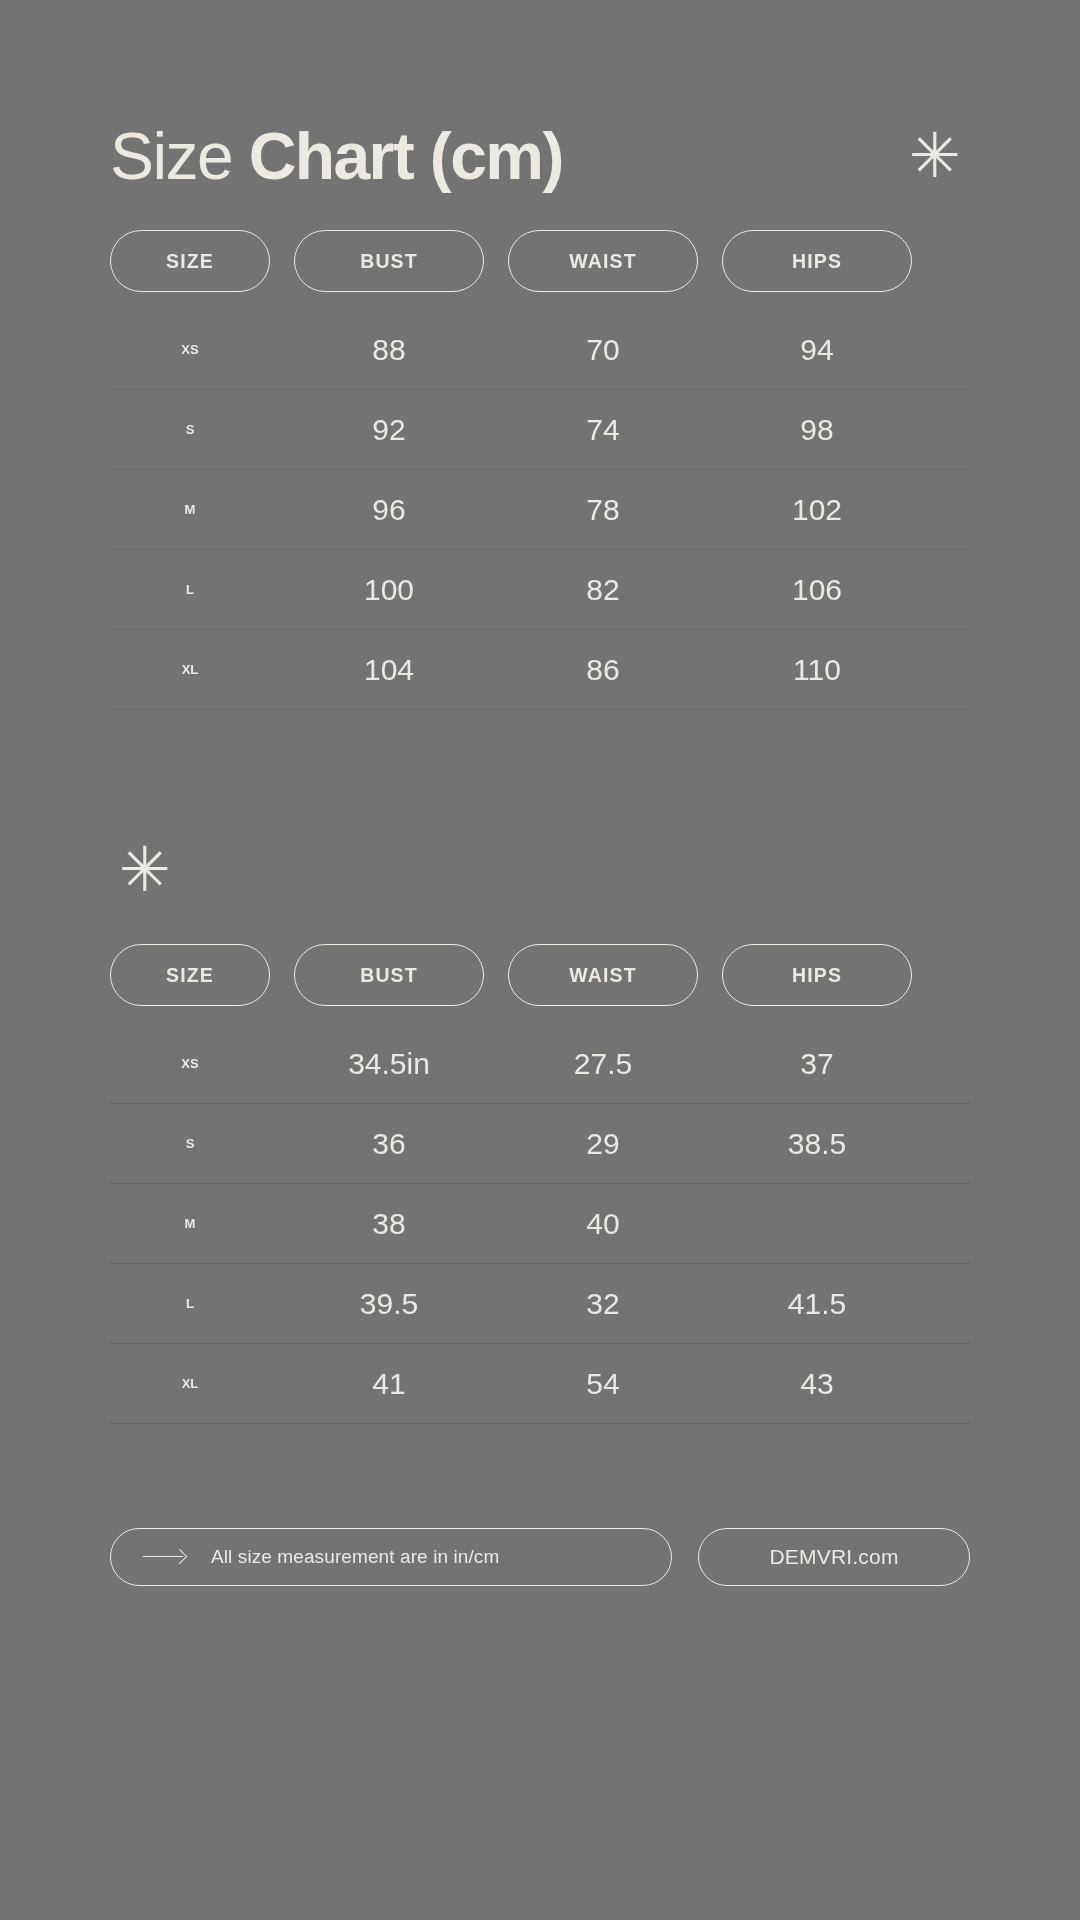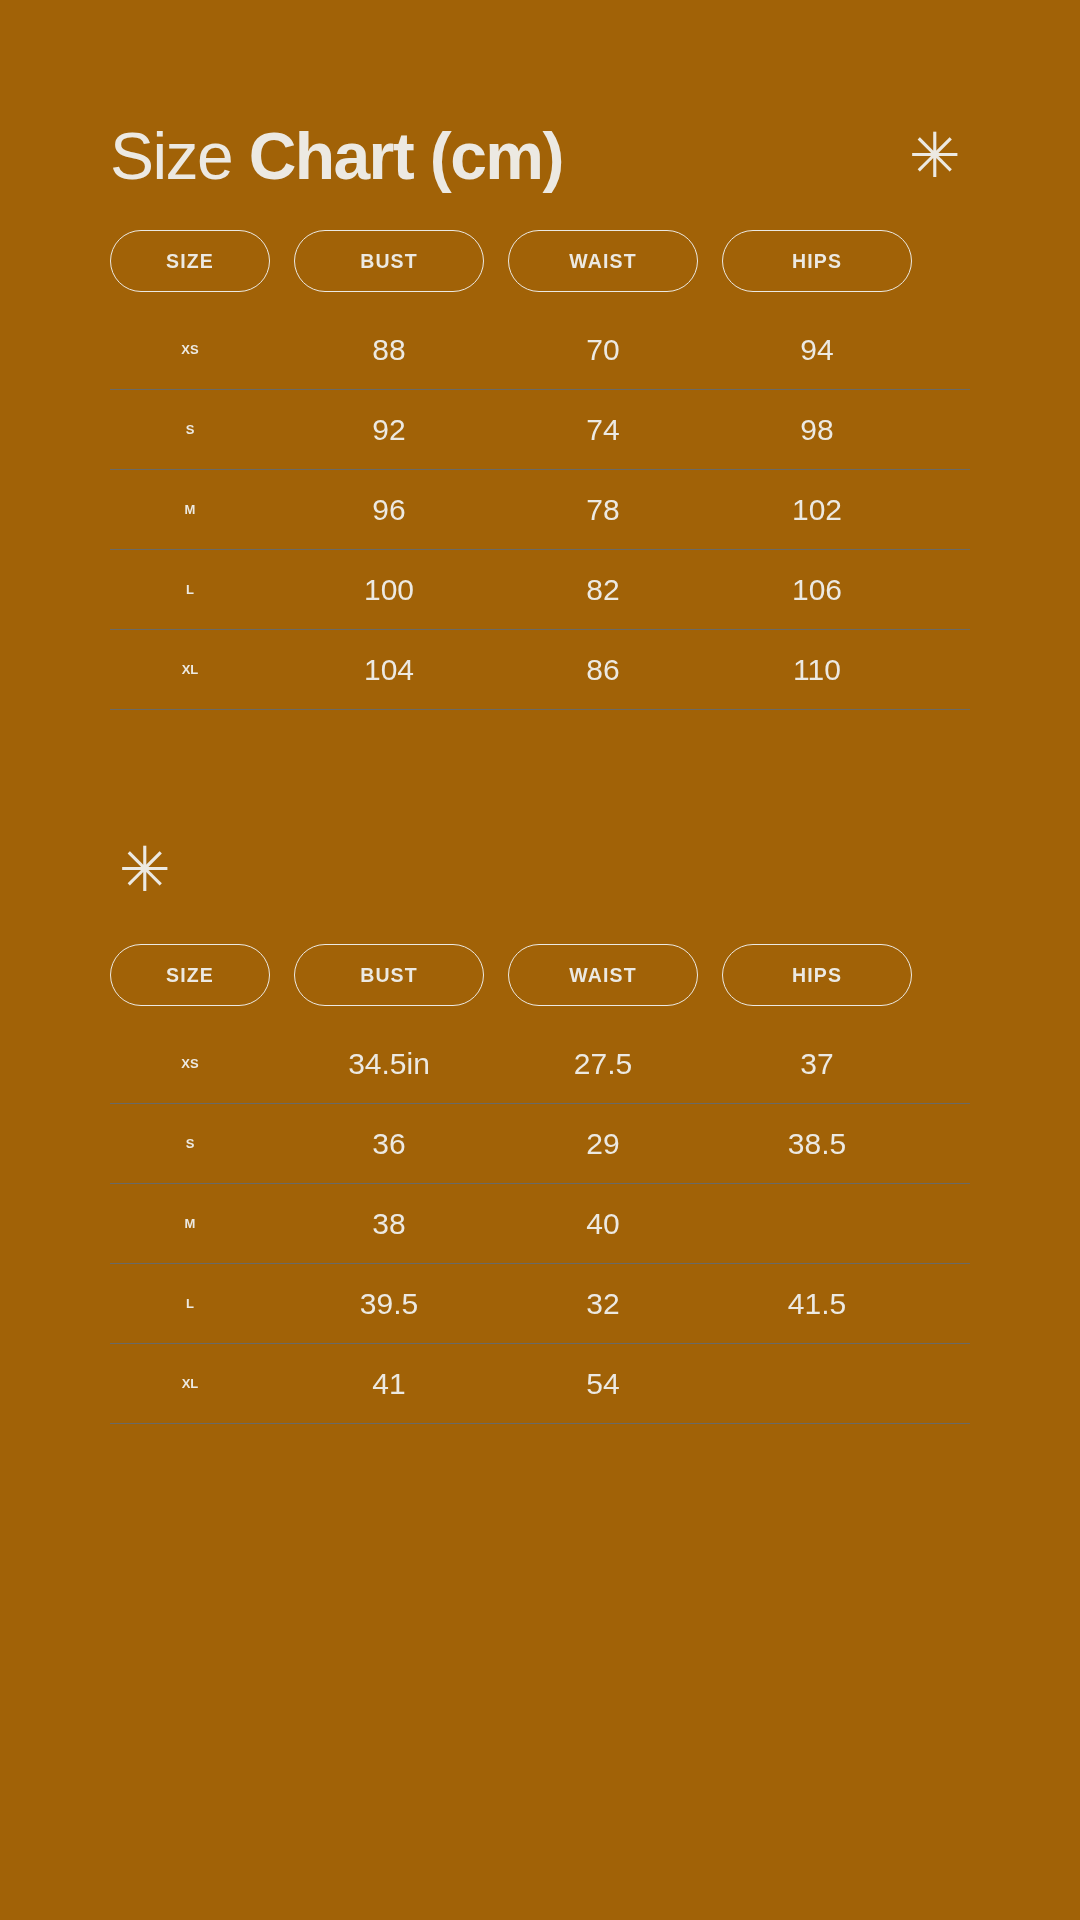--- a/index.html
+++ b/index.html
@@ -9,21 +9,21 @@
     height: 1920px;
     background: #000000;
     font-family: "Liberation Sans", sans-serif;
     -webkit-font-smoothing: antialiased;
   }
 
   .page {
     position: relative;
     width: 1080px;
     height: 1920px;
-    background: #a16207;
+    background: #737373;
     overflow: hidden;
   }
 
   .content {
     position: absolute;
     left: 110px;
     top: 0;
     width: 860px;
   }
 
@@ -264,19 +264,32 @@
         <div class="row">
           <div class="cell size">L</div>
           <div class="cell v0">39.5</div>
           <div class="cell v1">32</div>
           <div class="cell v2">41.5</div>
         </div>
         <div class="row">
           <div class="cell size">XL</div>
           <div class="cell v0">41</div>
           <div class="cell v1">54</div>
+          <div class="cell v2">43</div>
         </div>
       </div>
     </div>
 
+    <div class="footer">
+      <div class="note-pill">
+        <span class="arrow-icon">
+          <span class="bar"></span>
+            <span class="head"></span>
+        </span>
+        <span class="note-text">All size measurement are in in/cm</span>
+      </div>
+      <div class="brand-pill">
+        <span>DEMVRI.com</span>
+      </div>
+    </div>
 
   </div>
 </div>
 
 </body></html>

